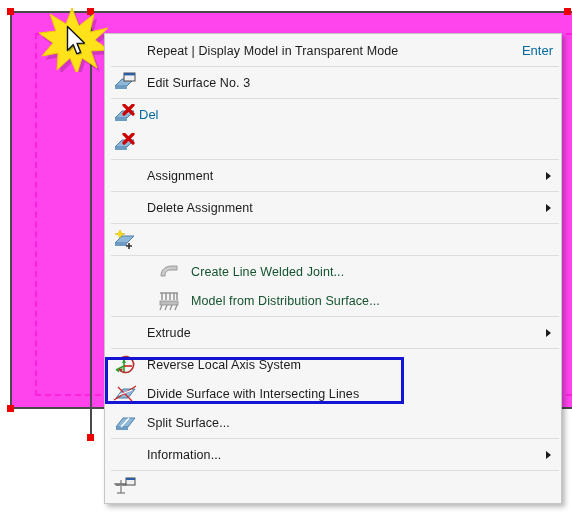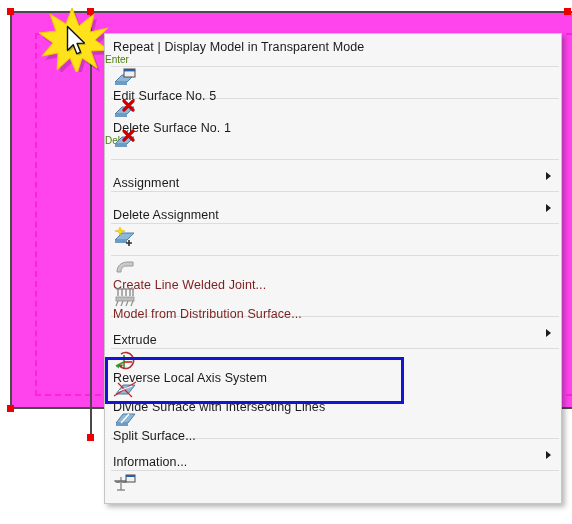--- a/index.html
+++ b/index.html
@@ -99,45 +99,44 @@
     background: #F6F6F6;
     border: 1px solid #C6C6C6;
     box-shadow: 3px 3px 5px rgba(0,0,0,0.28);
     box-sizing: border-box;
     padding: 2px 0 2px 0;
   }
   .menu-item {
     position: relative;
     height: 29px;
     display: flex;
-    align-items: flex-start;
+    align-items: center;
     font-size: 12.5px;
     color: #1b1b1b;
     white-space: nowrap;
-    flex-direction: column;
-  }
-  .menu-item.disabled { color: #7f1d1d; }
+  }
+  .menu-item.disabled { color: #14532d; padding-left: 44px; }
   .mi-icon {
     width: 28px;
     min-width: 28px;
     margin-left: 6px;
     height: 22px;
     display: flex;
     align-items: center;
     justify-content: center;
   }
   .mi-label {
     padding-left: 8px;
     flex: 1 1 auto;
     letter-spacing: 0.1px;
   }
   .mi-accel {
-    padding-right: 18px;
-    font-size: 10px;
-    color: #4d7c0f;
+    padding-right: 8px;
+    font-size: 13px;
+    color: #0369a1;
   }
   .mi-arrow {
     position: absolute;
     right: 10px;
     top: 50%;
     transform: translateY(-50%);
     width: 0; height: 0;
     border-left: 5px solid #1b1b1b;
     border-top: 4px solid transparent;
     border-bottom: 4px solid transparent;
@@ -198,32 +197,31 @@
     <div class="separator"></div>
     <div class="menu-item">
       <span class="mi-icon">
         <svg width="24" height="21" viewBox="0 0 24 21">
           <polygon points="2,14 9,7 21,7 14,14" fill="#8FB8D8" stroke="#4E7FA8" stroke-width="1"></polygon>
           <polygon points="2,14 14,14 14,17 2,17" fill="#6E9BC2"></polygon>
           <rect x="11" y="1" width="11" height="8" fill="#F0F0F0" stroke="#4A4A4A" stroke-width="1"></rect>
           <rect x="11" y="1" width="11" height="2.4" fill="#2A5FA8"></rect>
         </svg>
       </span>
-      <span class="mi-label">Edit Surface No. 5</span>
+      <span class="mi-label">Edit Surface No. 3</span>
     </div>
     <div class="separator"></div>
     <div class="menu-item">
       <span class="mi-icon">
         <svg width="24" height="21" viewBox="0 0 24 21">
           <polygon points="2,14 9,7 21,7 14,14" fill="#8FB8D8" stroke="#4E7FA8" stroke-width="1"></polygon>
           <polygon points="2,14 14,14 14,17 2,17" fill="#6E9BC2"></polygon>
           <path d="M11,1 L20,10 M20,1 L11,10" stroke="#CC0000" stroke-width="3.2" stroke-linecap="round"></path>
         </svg>
       </span>
-      <span class="mi-label">Delete Surface No. 1</span>
       <span class="mi-accel">Del</span>
     </div>
     <div class="menu-item">
       <span class="mi-icon">
         <svg width="24" height="21" viewBox="0 0 24 21">
           <polygon points="2,14 9,7 21,7 14,14" fill="#8FB8D8" stroke="#4E7FA8" stroke-width="1"></polygon>
           <polygon points="2,14 14,14 14,17 2,17" fill="#6E9BC2"></polygon>
           <path d="M11,1 L20,10 M20,1 L11,10" stroke="#CC0000" stroke-width="3.2" stroke-linecap="round"></path>
         </svg>
       </span>

